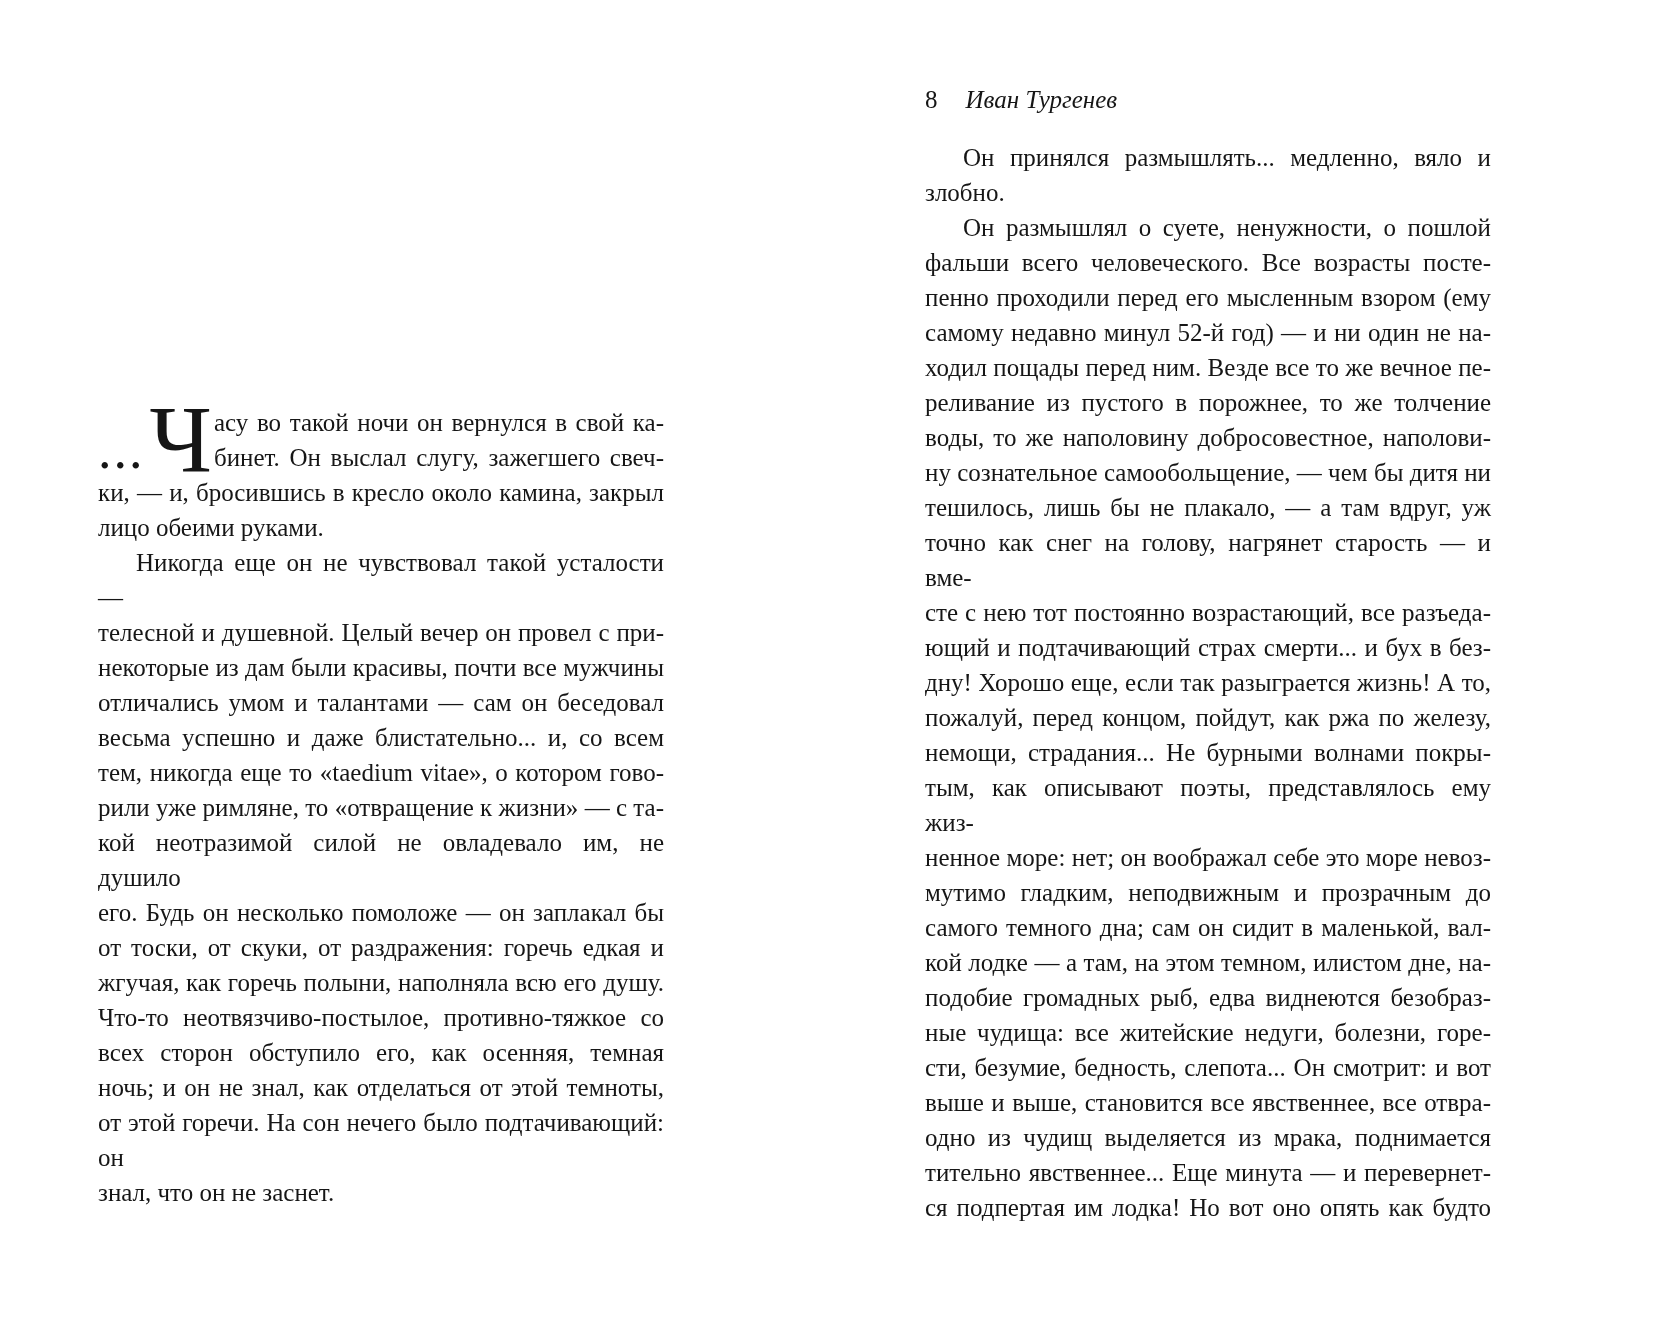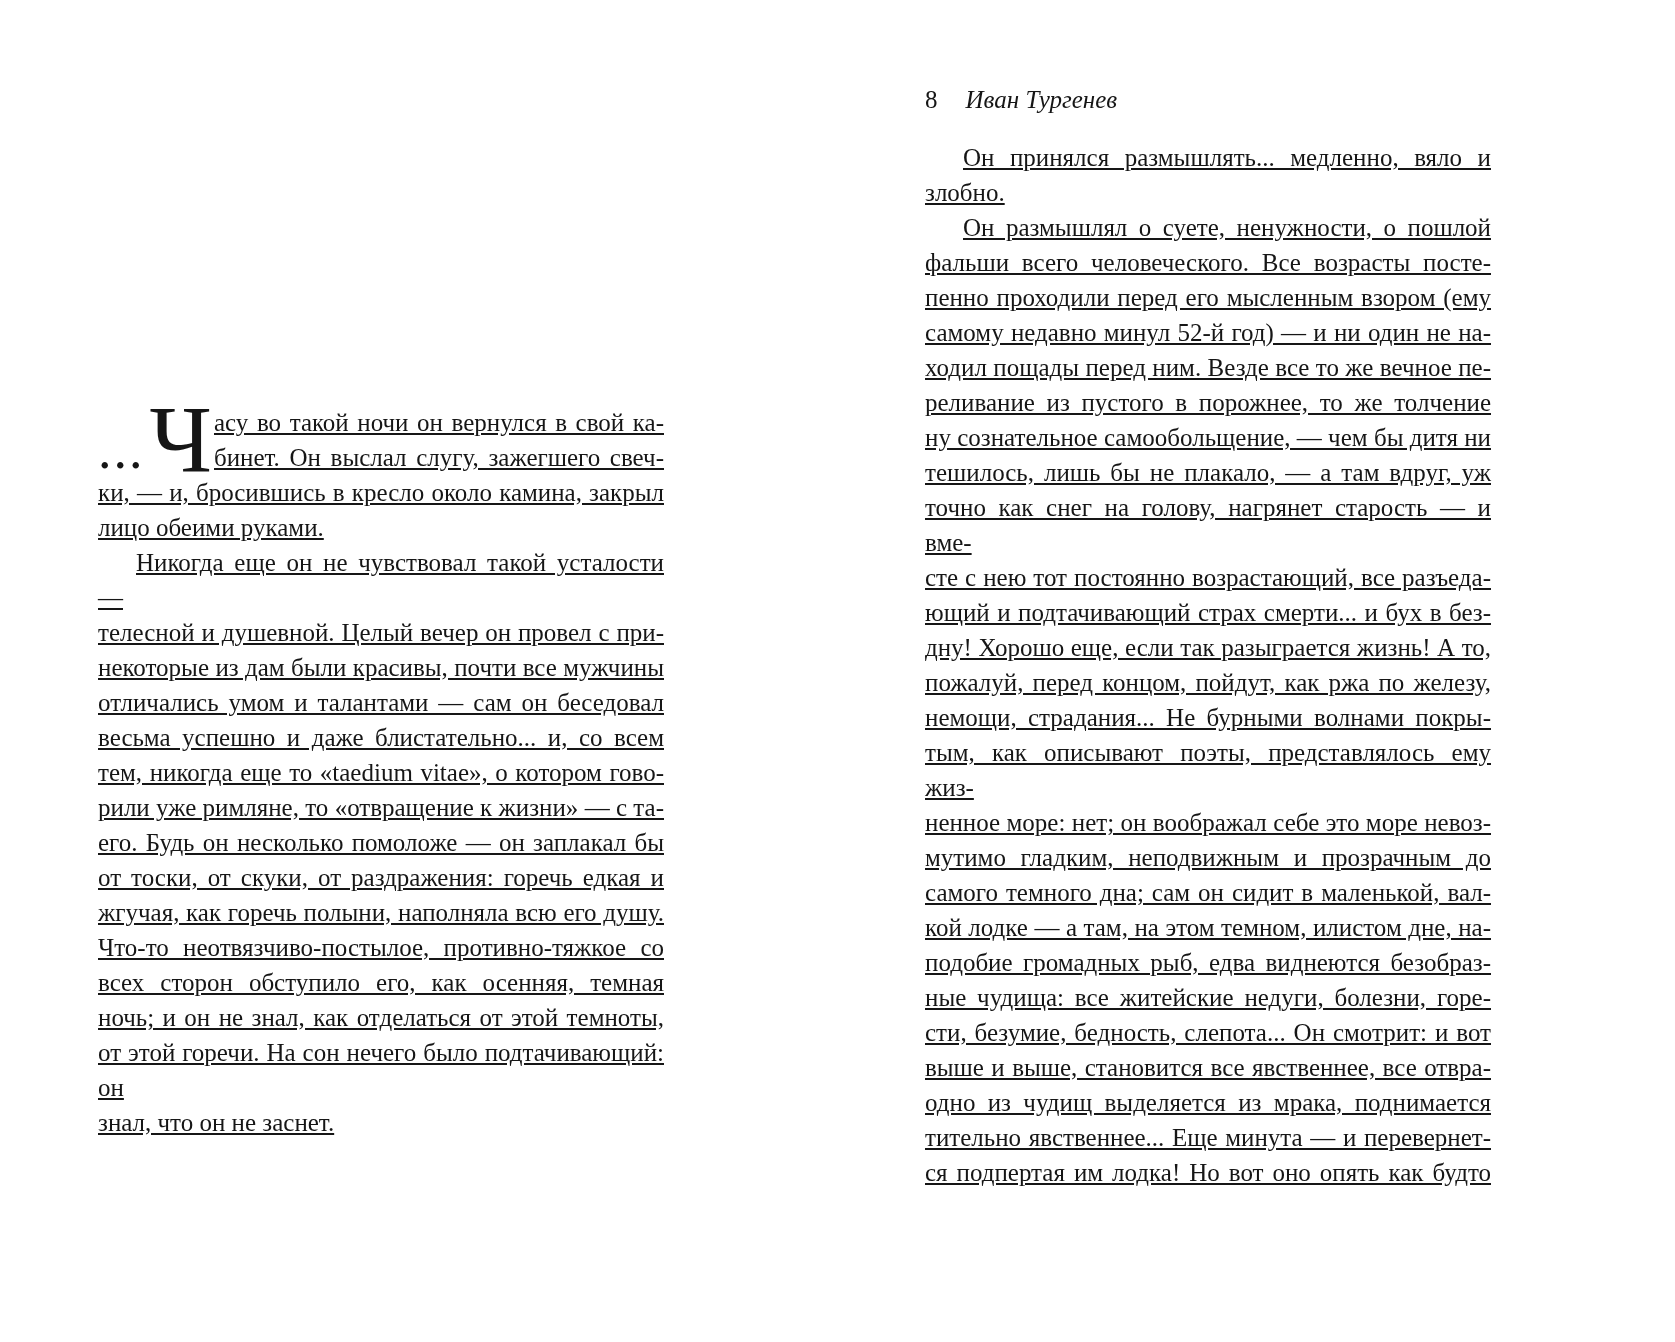--- a/index.html
+++ b/index.html
@@ -47,21 +47,20 @@
     gap: 28px;
     font-size: 25px;
   }
   .running-title { font-style: italic; text-align: right; }
 
   .para { margin: 0; }
   .line {
     text-align: justify;
     text-align-last: justify;
     white-space: normal;
-    text-decoration: underline;
   }
   .line.last { text-align-last: left; }
   .line.indent { text-indent: 38px; }
 
   
   .dropcap {
     float: left;
     width: 116px;
     height: 70px;
     position: relative;
@@ -101,20 +100,21 @@
           <div class="line last">лицо обеими руками.</div>
         </div>
         <div class="para">
           <div class="line indent">Никогда еще он не чувствовал такой усталости —</div>
           <div class="line">телесной и душевной. Целый вечер он провел с при-</div>
           <div class="line">некоторые из дам были красивы, почти все мужчины</div>
           <div class="line">отличались умом и талантами — сам он беседовал</div>
           <div class="line">весьма успешно и даже блистательно... и, со всем</div>
           <div class="line">тем, никогда еще то «taedium vitae», о котором гово-</div>
           <div class="line">рили уже римляне, то «отвращение к жизни» — с та-</div>
+          <div class="line">кой неотразимой силой не овладевало им, не душило</div>
           <div class="line">его. Будь он несколько помоложе — он заплакал бы</div>
           <div class="line">от тоски, от скуки, от раздражения: горечь едкая и</div>
           <div class="line">жгучая, как горечь полыни, наполняла всю его душу.</div>
           <div class="line">Что-то неотвязчиво-постылое, противно-тяжкое со</div>
           <div class="line">всех сторон обступило его, как осенняя, темная</div>
           <div class="line">ночь; и он не знал, как отделаться от этой темноты,</div>
           <div class="line">от этой горечи. На сон нечего было подтачивающий: он</div>
           <div class="line last">знал, что он не заснет.</div>
         </div>
       </div>
@@ -130,20 +130,21 @@
           <div class="line indent">Он принялся размышлять... медленно, вяло и</div>
           <div class="line last">злобно.</div>
         </div>
         <div class="para">
           <div class="line indent">Он размышлял о суете, ненужности, о пошлой</div>
           <div class="line">фальши всего человеческого. Все возрасты посте-</div>
           <div class="line">пенно проходили перед его мысленным взором (ему</div>
           <div class="line">самому недавно минул 52-й год) — и ни один не на-</div>
           <div class="line">ходил пощады перед ним. Везде все то же вечное пе-</div>
           <div class="line">реливание из пустого в порожнее, то же толчение</div>
+          <div class="line">воды, то же наполовину добросовестное, наполови-</div>
           <div class="line">ну сознательное самообольщение, — чем бы дитя ни</div>
           <div class="line">тешилось, лишь бы не плакало, — а там вдруг, уж</div>
           <div class="line">точно как снег на голову, нагрянет старость — и вме-</div>
           <div class="line">сте с нею тот постоянно возрастающий, все разъеда-</div>
           <div class="line">ющий и подтачивающий страх смерти... и бух в без-</div>
           <div class="line">дну! Хорошо еще, если так разыграется жизнь! А то,</div>
           <div class="line">пожалуй, перед концом, пойдут, как ржа по железу,</div>
           <div class="line">немощи, страдания... Не бурными волнами покры-</div>
           <div class="line">тым, как описывают поэты, представлялось ему жиз-</div>
           <div class="line">ненное море: нет; он воображал себе это море невоз-</div>

